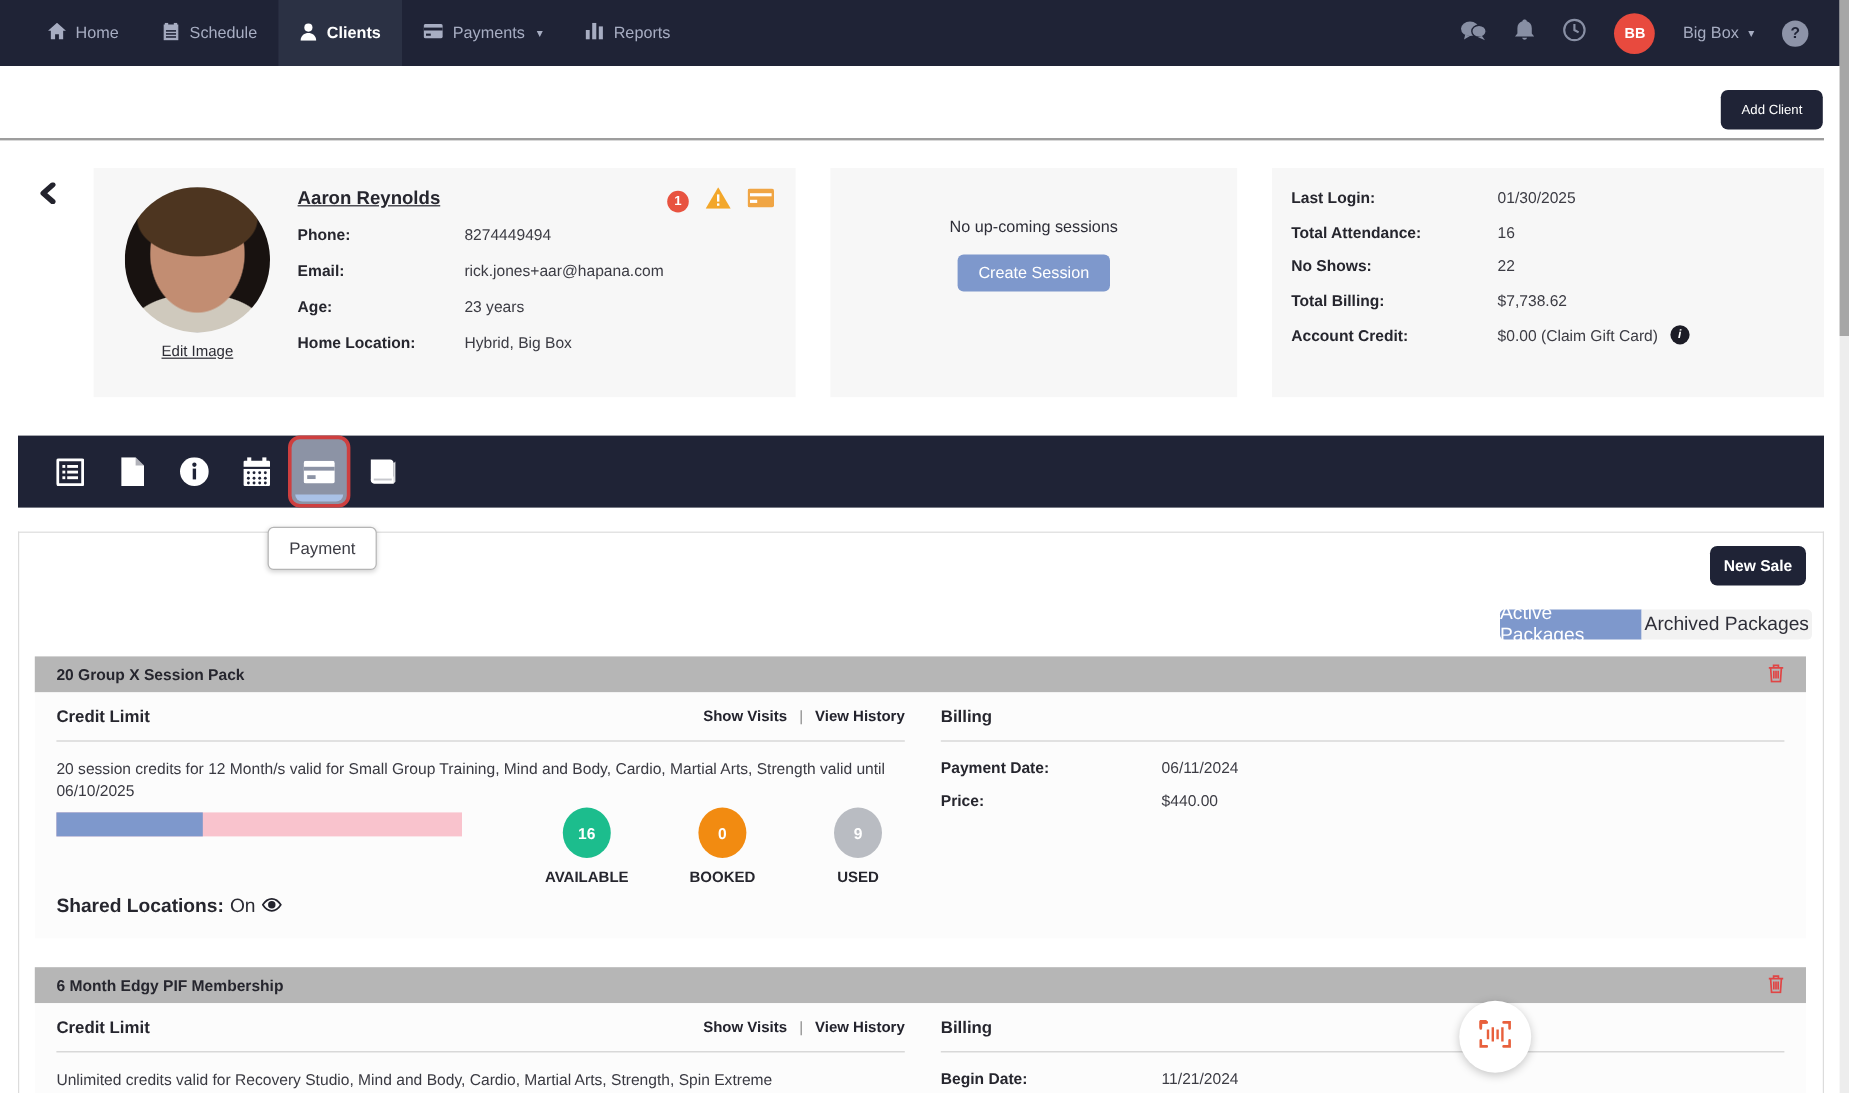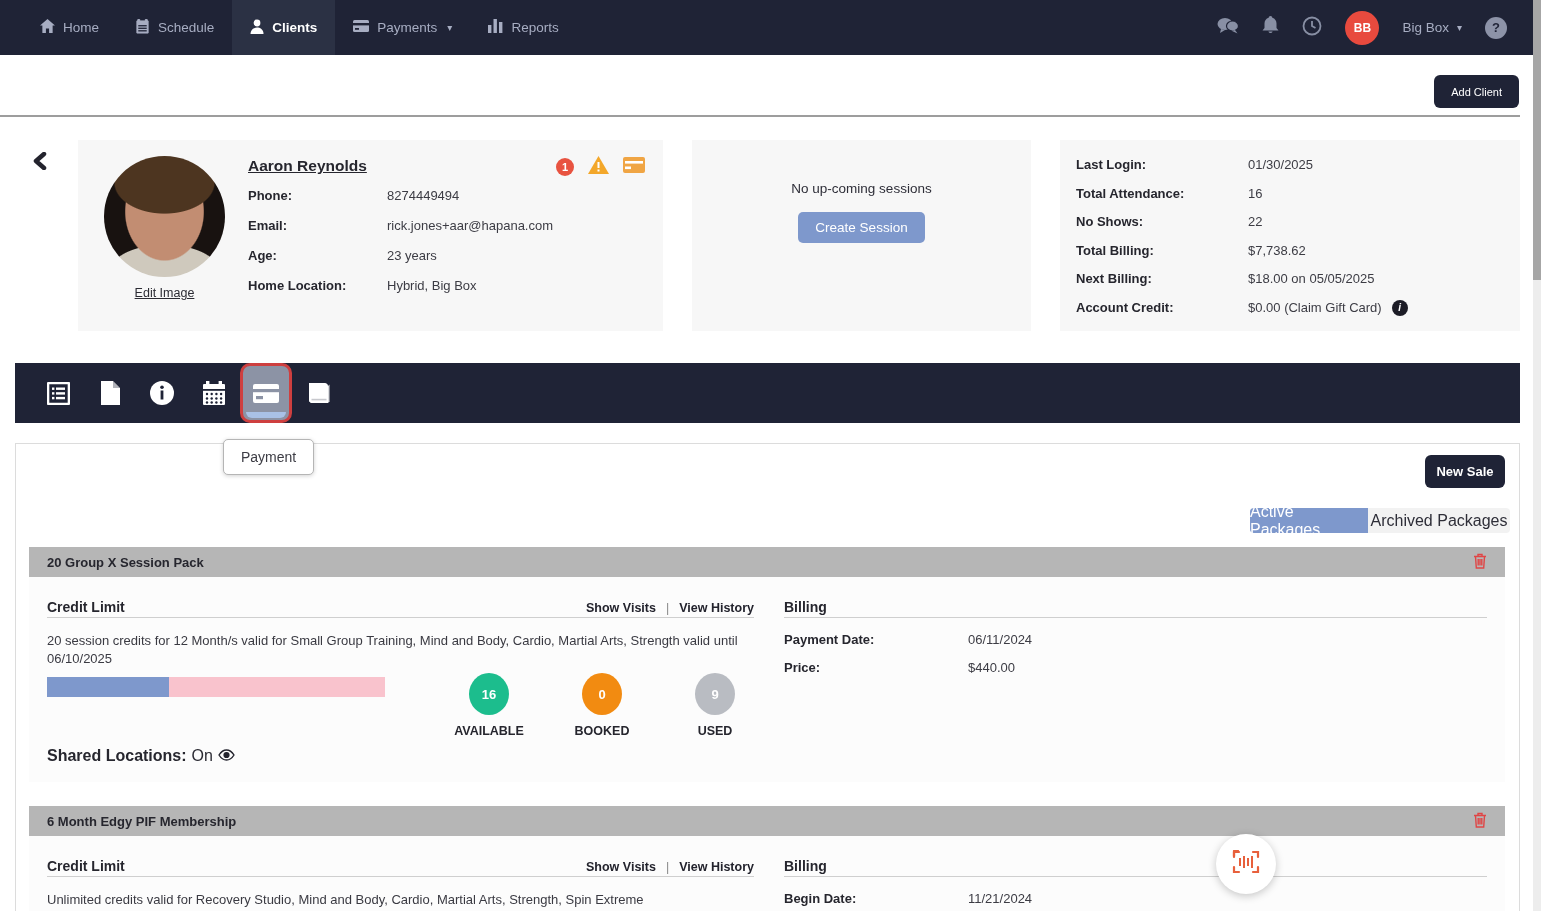--- a/index.html
+++ b/index.html
@@ -109,22 +109,22 @@
   .pkg-header { height:30px; background:#b6b6b6; display:flex; align-items:center;
     padding:0 18px; }
   .pkg-title { font-size:13px; font-weight:bold; color:#26262e; }
   .pkg-trash { margin-left:auto; background:none; border:none; cursor:pointer;
     color:#e04545; display:flex; align-items:center; }
   .pkg-body { position:relative; background:#fcfcfc; }
   .p1 .pkg-body { height:205px; }
   .p2 .pkg-body { height:110px; }
   .col-left { position:absolute; left:18px; top:0; width:707px; }
   .col-right { position:absolute; left:755px; top:0; width:703px; }
-  .section-row { position:absolute; top:22px; left:0; right:0; display:flex;
-    align-items:flex-end; }
+  .section-row { position:absolute; top:12px; left:0; right:0; display:flex;
+    align-items:center; }
   .section-title { font-size:14px; font-weight:bold; color:#26262e; }
   .links { margin-left:auto; font-size:12.5px; font-weight:bold; color:#23232d;
     display:flex; gap:10px; align-items:center; }
   .links .lnk { cursor:pointer; }
   .links .sep { color:#8a8a8a; font-weight:normal; }
   .col-rule { position:absolute; top:40px; left:0; right:0; height:1px;
     background:#cfcfcf; }
   .pkg-desc { position:absolute; top:55px; left:0; width:692px; font-size:13px;
     line-height:1.4; color:#3a3a42; }
   .progress { position:absolute; top:100px; left:0; width:338px; height:20px;
@@ -290,24 +290,20 @@
   </div>
   <div class="stat-row">
     <span class="lbl">No Shows:</span>
     <span class="val">22</span>
   </div>
   <div class="stat-row">
     <span class="lbl">Total Billing:</span>
     <span class="val">$7,738.62</span>
   </div>
   <div class="stat-row">
-    <span class="lbl">Next Billing:</span>
-    <span class="val">$18.00 on 05/05/2025</span>
-  </div>
-  <div class="stat-row">
     <span class="lbl">Account Credit:</span>
     <span class="val">
       <span>$0.00 (Claim Gift Card)</span>
       <span class="info-dot">i</span>
     </span>
   </div>
 </div>
 
 <div class="toolbar">
   <div class="tool-slot">

